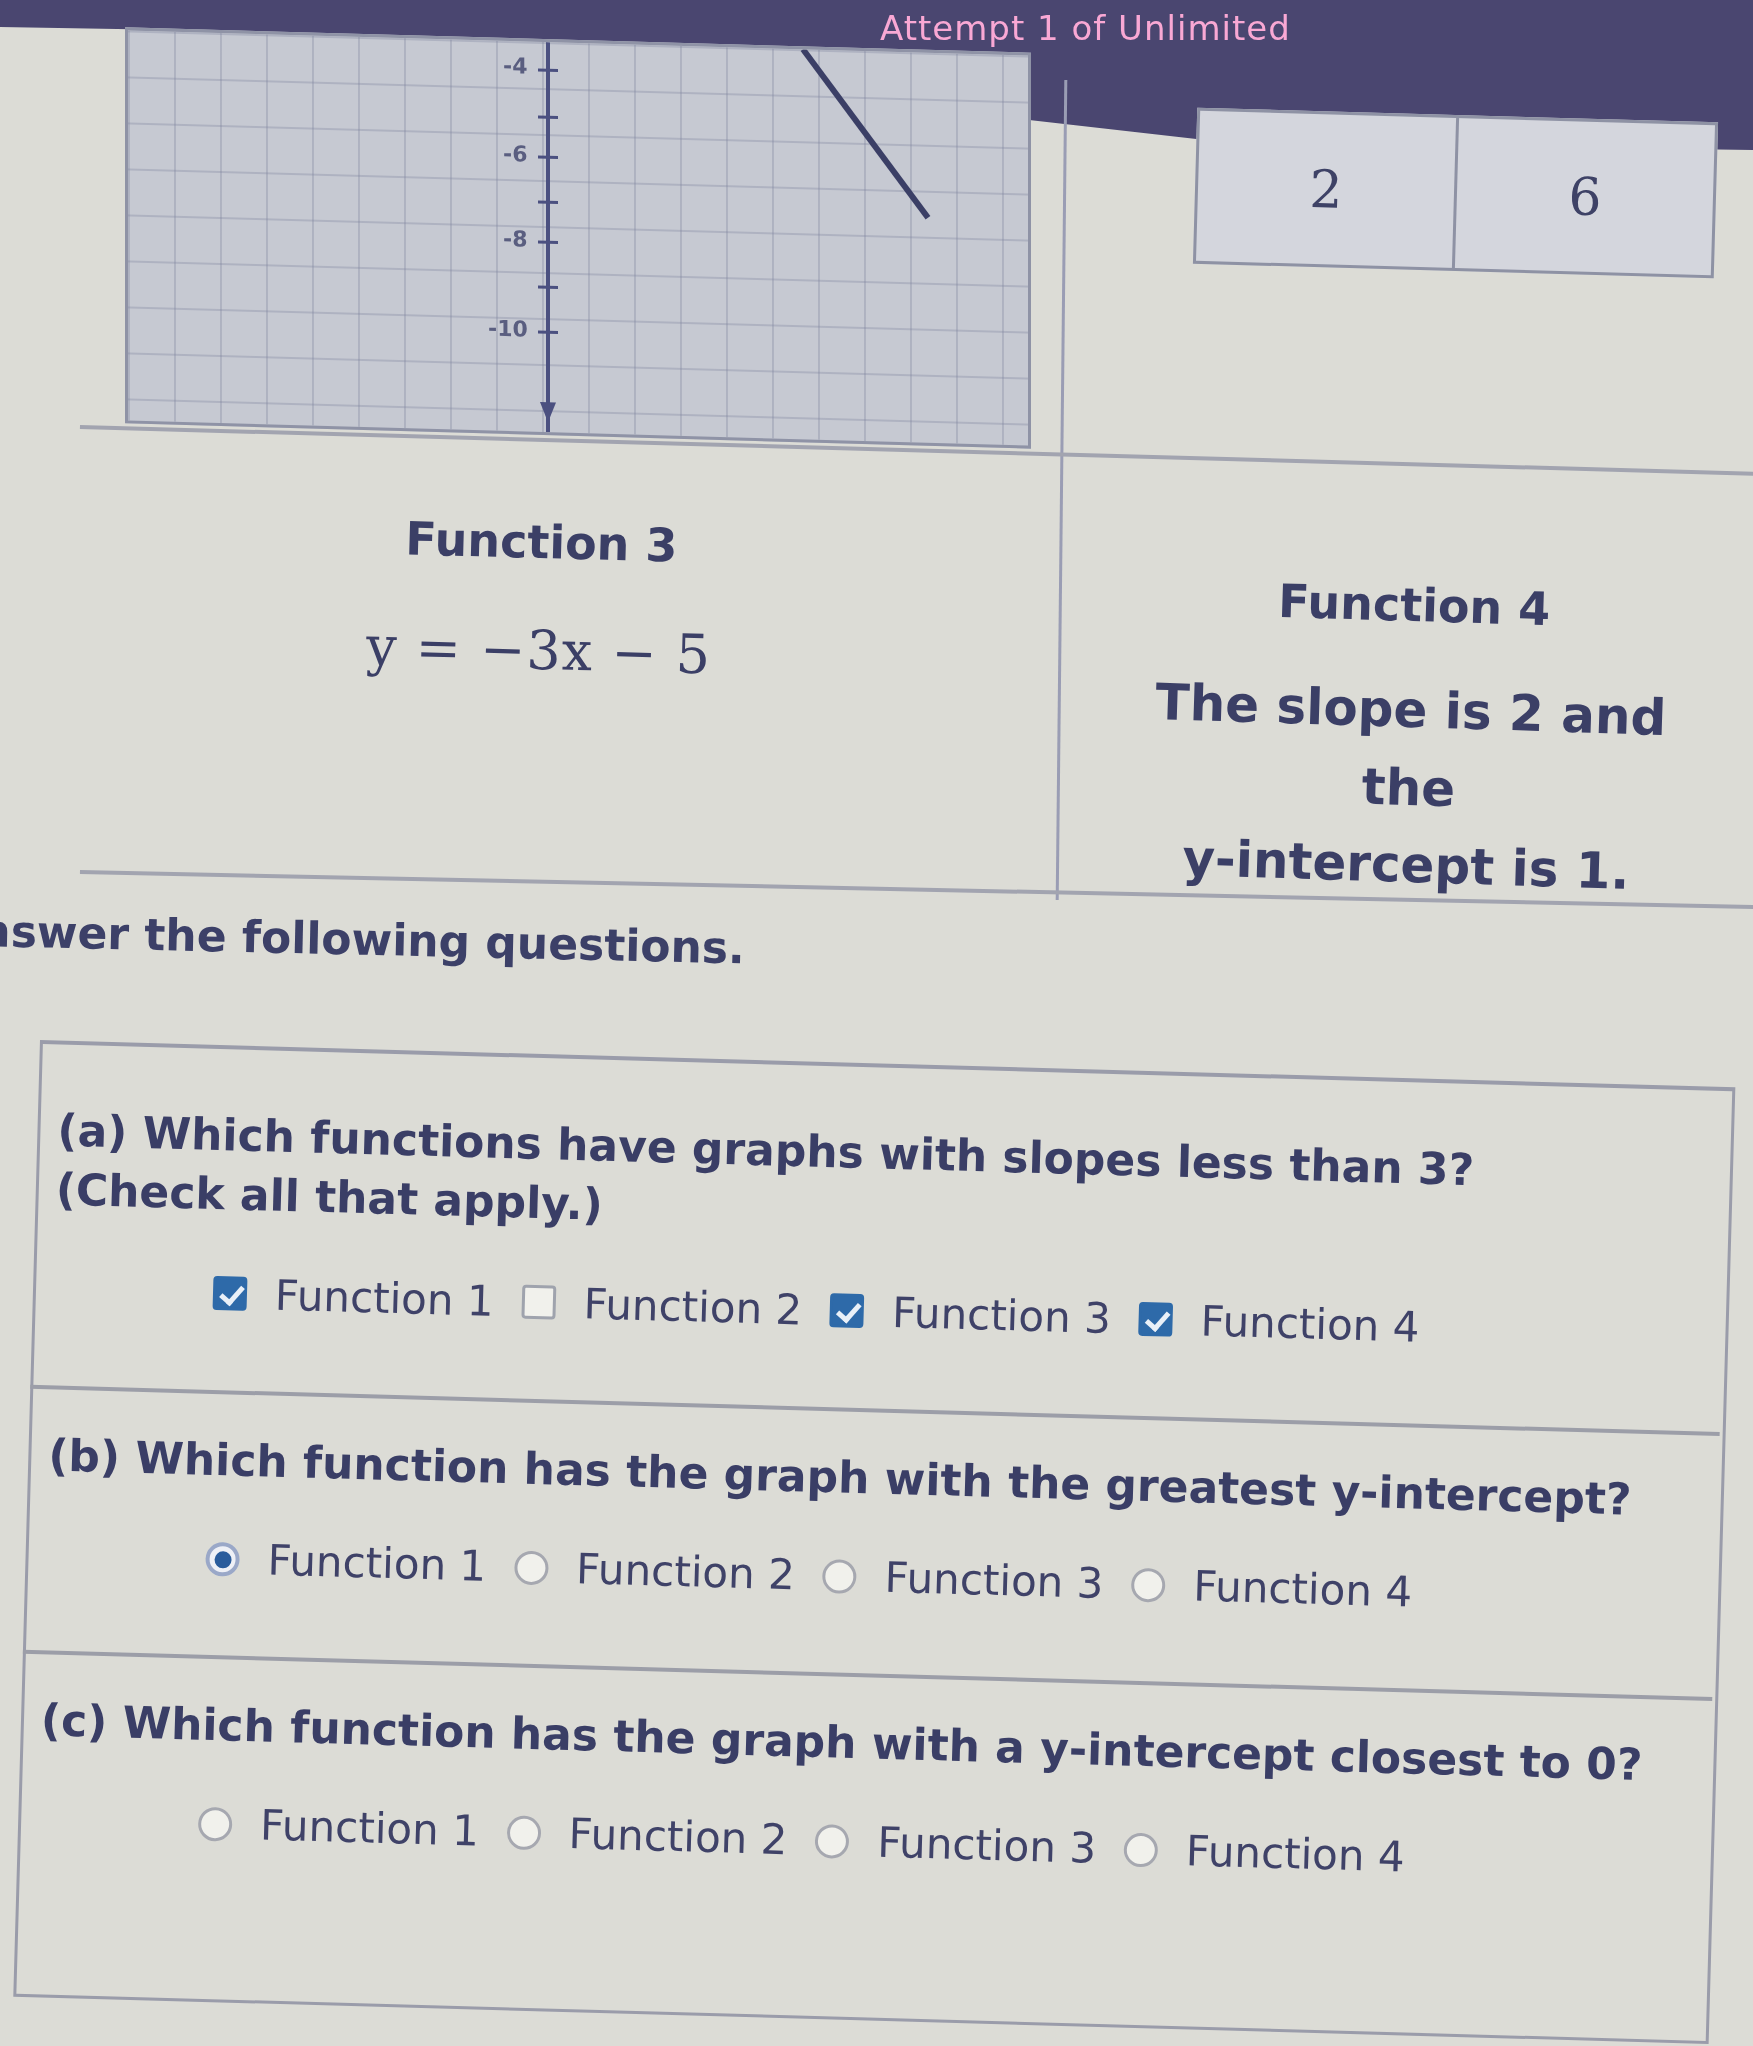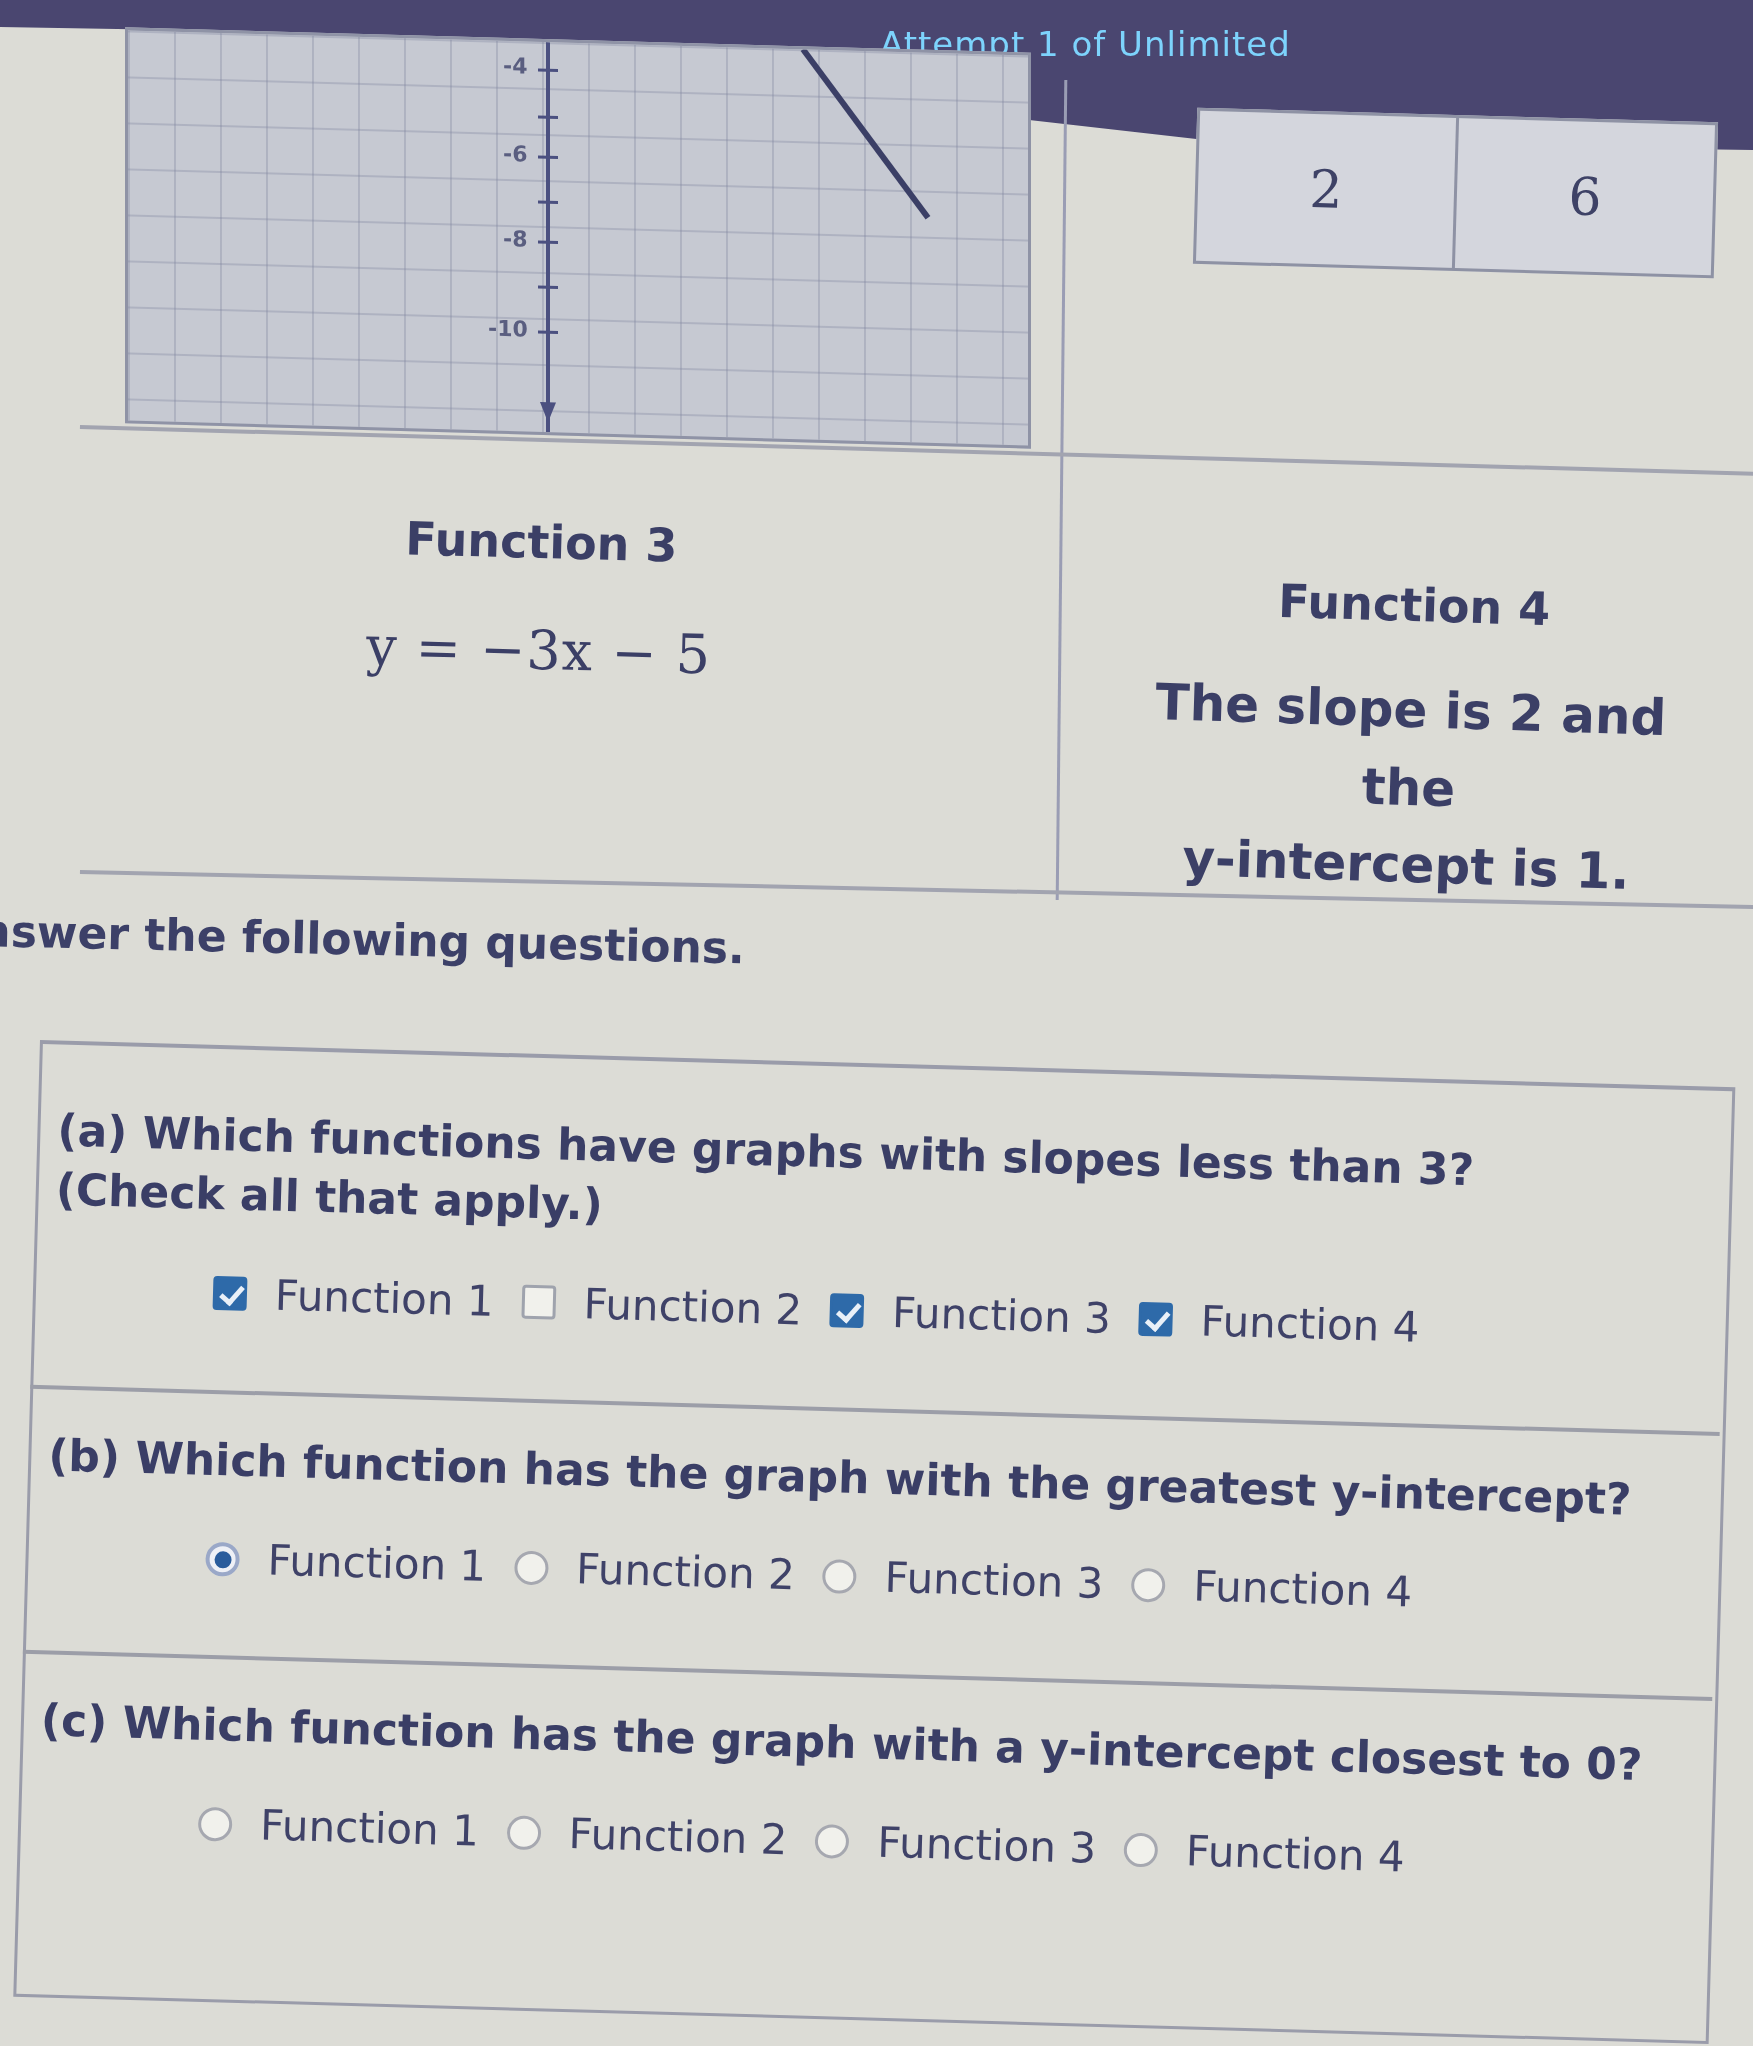--- a/index.html
+++ b/index.html
@@ -9,21 +9,21 @@
     font-family:"DejaVu Sans", "Liberation Sans", sans-serif;
     color:#3a3e63;
     position:relative;
   }
   .topbar {
     position:absolute; left:0; top:0; width:1753px; height:150px;
     background:#4a4670;
     clip-path: polygon(0 0, 100% 0, 100% 100%, 70% 95%, 40% 55%, 10% 20%, 0 18%);
   }
   .topbar .attempt {
-    position:absolute; left:880px; top:24px; font-size:34px; color:#7dd3fc;
+    position:absolute; left:880px; top:8px; font-size:34px; color:#f9a8d4;
     letter-spacing:1px;
   }
   .graph-box {
     position:absolute; left:125px; top:40px; width:900px; height:390px;
     background:#c6c9d2;
     border:3px solid #8f93a6;
     transform: skewY(1.6deg);
     overflow:hidden;
   }
   .graph-box .grid {

